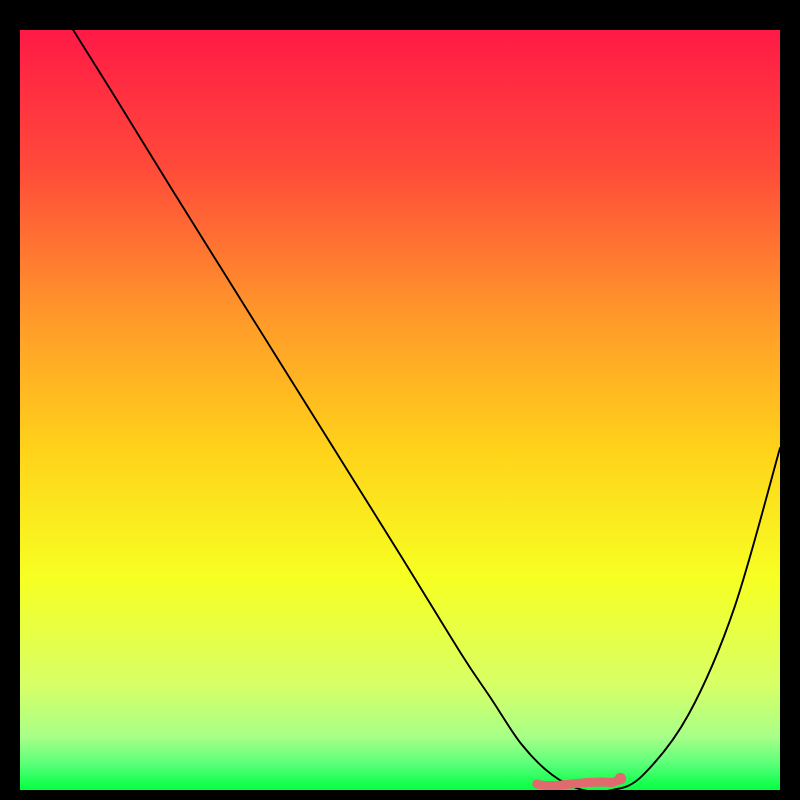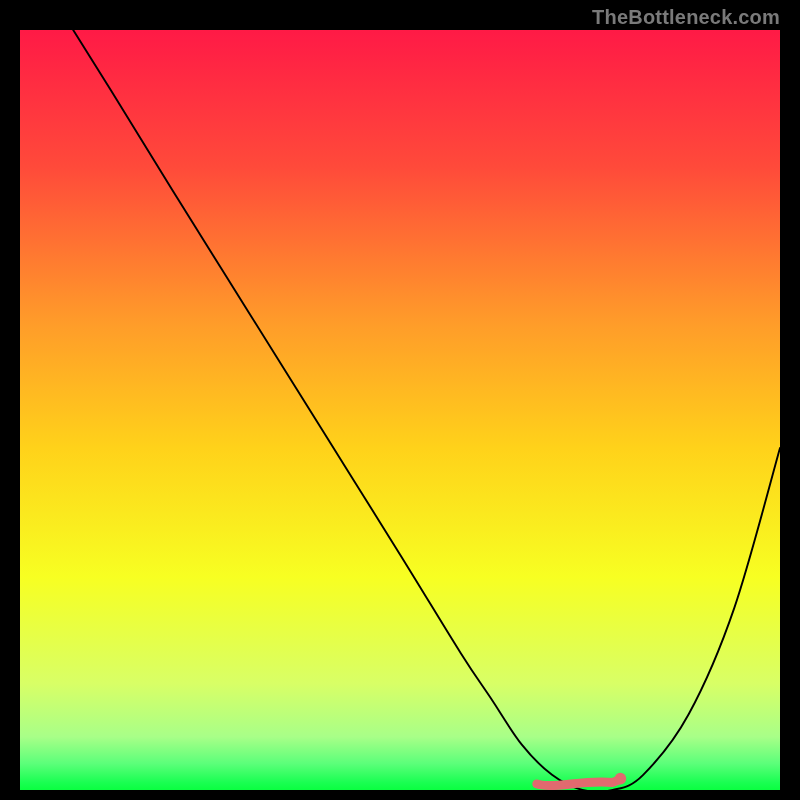--- a/index.html
+++ b/index.html
@@ -43,21 +43,20 @@
     font-size: 20px;
     font-weight: 700;
     letter-spacing: 0.2px;
     user-select: none;
   }
 </style>
 </head>
 <body>
 
 <div class="frame">
-  <div class="attribution">TheBottleneck.com</div>
 
   <div class="plot-wrap">
     <svg class="plot-bg" viewBox="0 0 100 100" preserveAspectRatio="none">
       <defs>
         <linearGradient id="bg-grad" x1="0" y1="0" x2="0" y2="1">
             <stop offset="0%" stop-color="#ff1a46"></stop>
             <stop offset="18%" stop-color="#ff4a3a"></stop>
             <stop offset="38%" stop-color="#ff9a2a"></stop>
             <stop offset="55.00000000000001%" stop-color="#ffd21a"></stop>
             <stop offset="72%" stop-color="#f7ff22"></stop>

